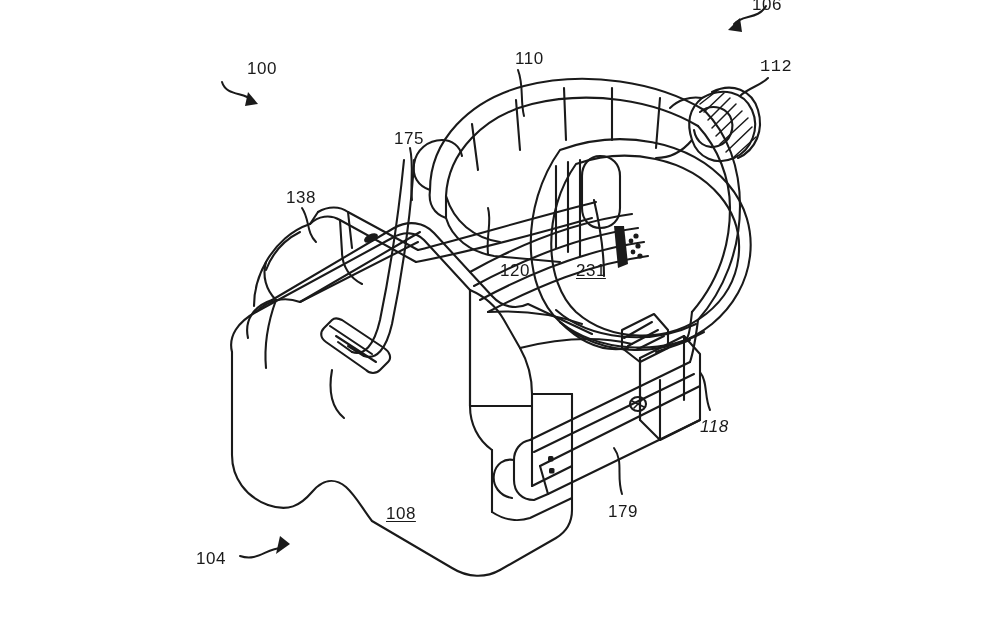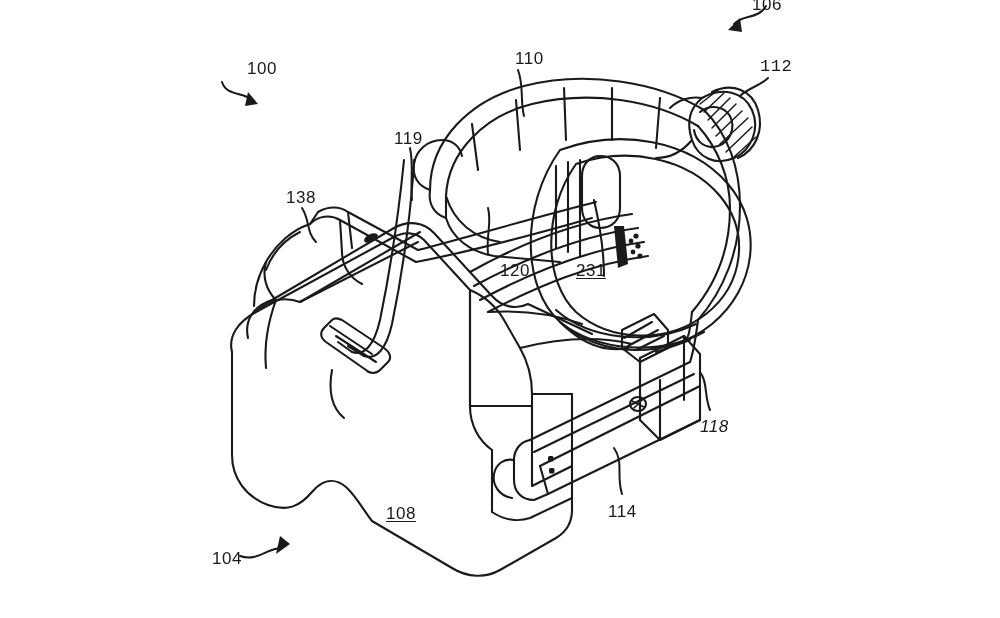--- a/index.html
+++ b/index.html
@@ -232,22 +232,22 @@
 
       <path d="M240 556 C258 562 266 548 282 548"></path>
       <path d="M276 554 L290 544 L280 536 Z" fill="#1a1a1a" stroke="none"></path>
     </g>
   </svg>
 
   <span class="num" style="left:208px;top:60px;margin-left:39px;">100</span>
   <span class="num" style="left:752px;top:-4px;">106</span>
   <span class="num" style="left:498px;top:50px;margin-left:17px;">110</span>
   <span class="num" style="left:760px;top:58px;font-family:Liberation Mono, monospace;">112</span>
-  <span class="num" style="left:394px;top:130px;">119</span>
+  <span class="num" style="left:394px;top:130px;">175</span>
   <span class="num" style="left:286px;top:189px;">138</span>
   <span class="num" style="left:500px;top:262px;text-align:center;">120</span>
   <span class="num ul" style="left:576px;top:262px;">231</span>
   <span class="num" style="left:700px;top:418px;font-style:italic;">118</span>
-  <span class="num" style="left:608px;top:503px;">114</span>
+  <span class="num" style="left:608px;top:503px;">179</span>
   <span class="num ul" style="left:386px;top:505px;text-align:right;">108</span>
-  <span class="num" style="left:212px;top:550px;">104</span>
+  <span class="num" style="left:196px;top:550px;">104</span>
 
 </div>
 
 </body></html>

